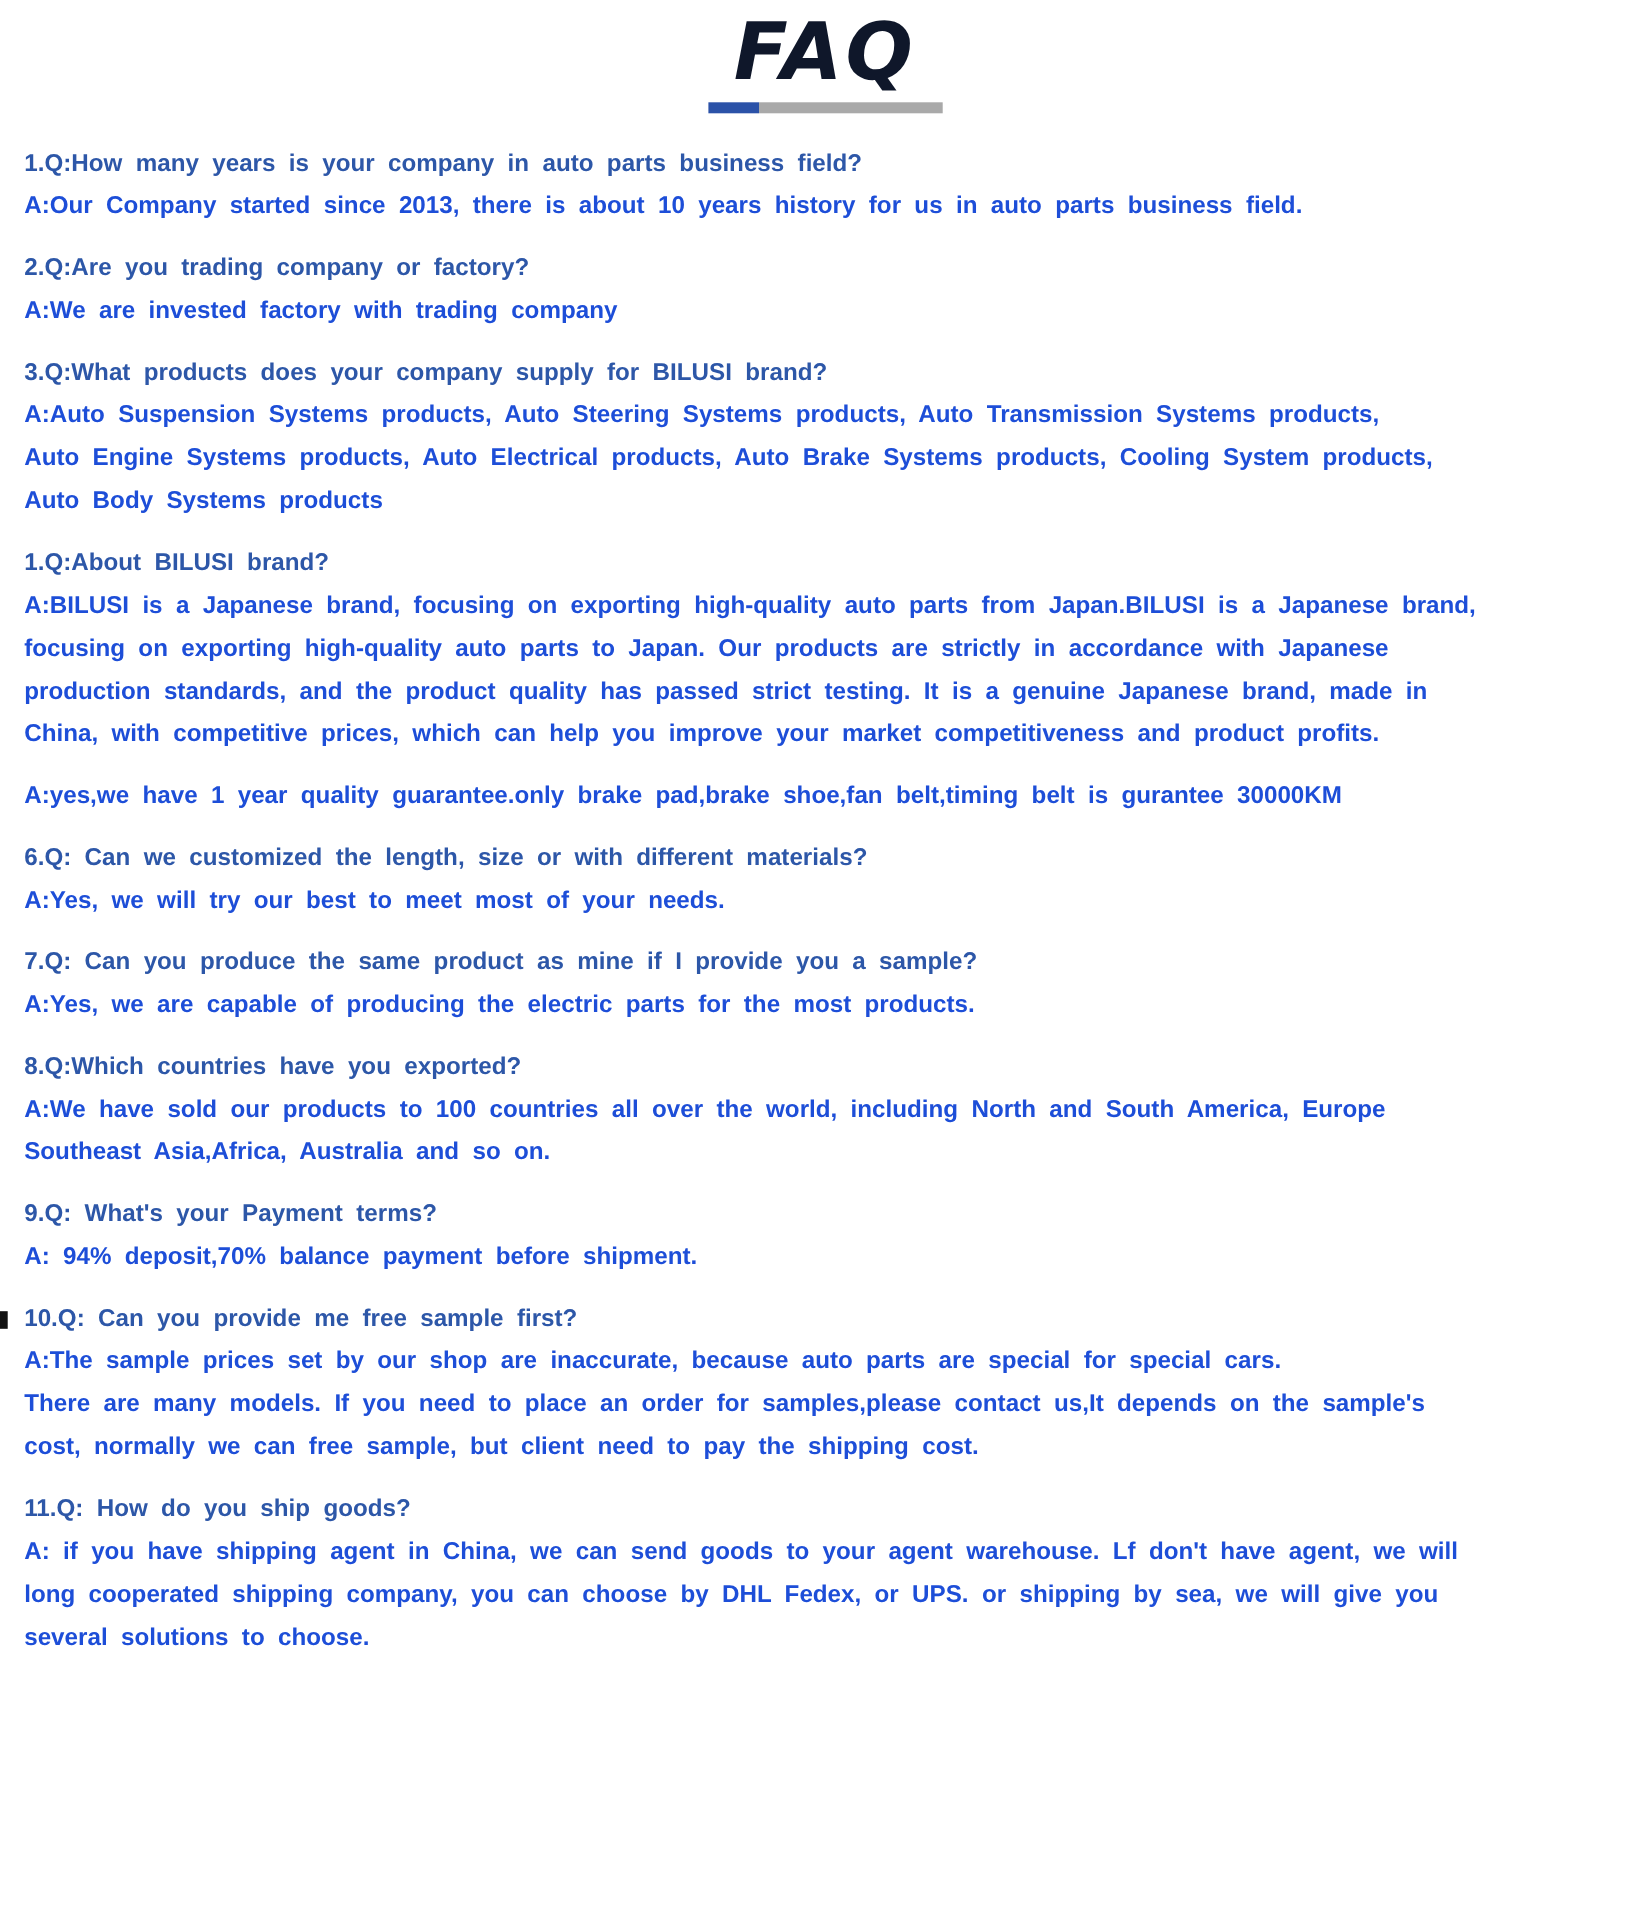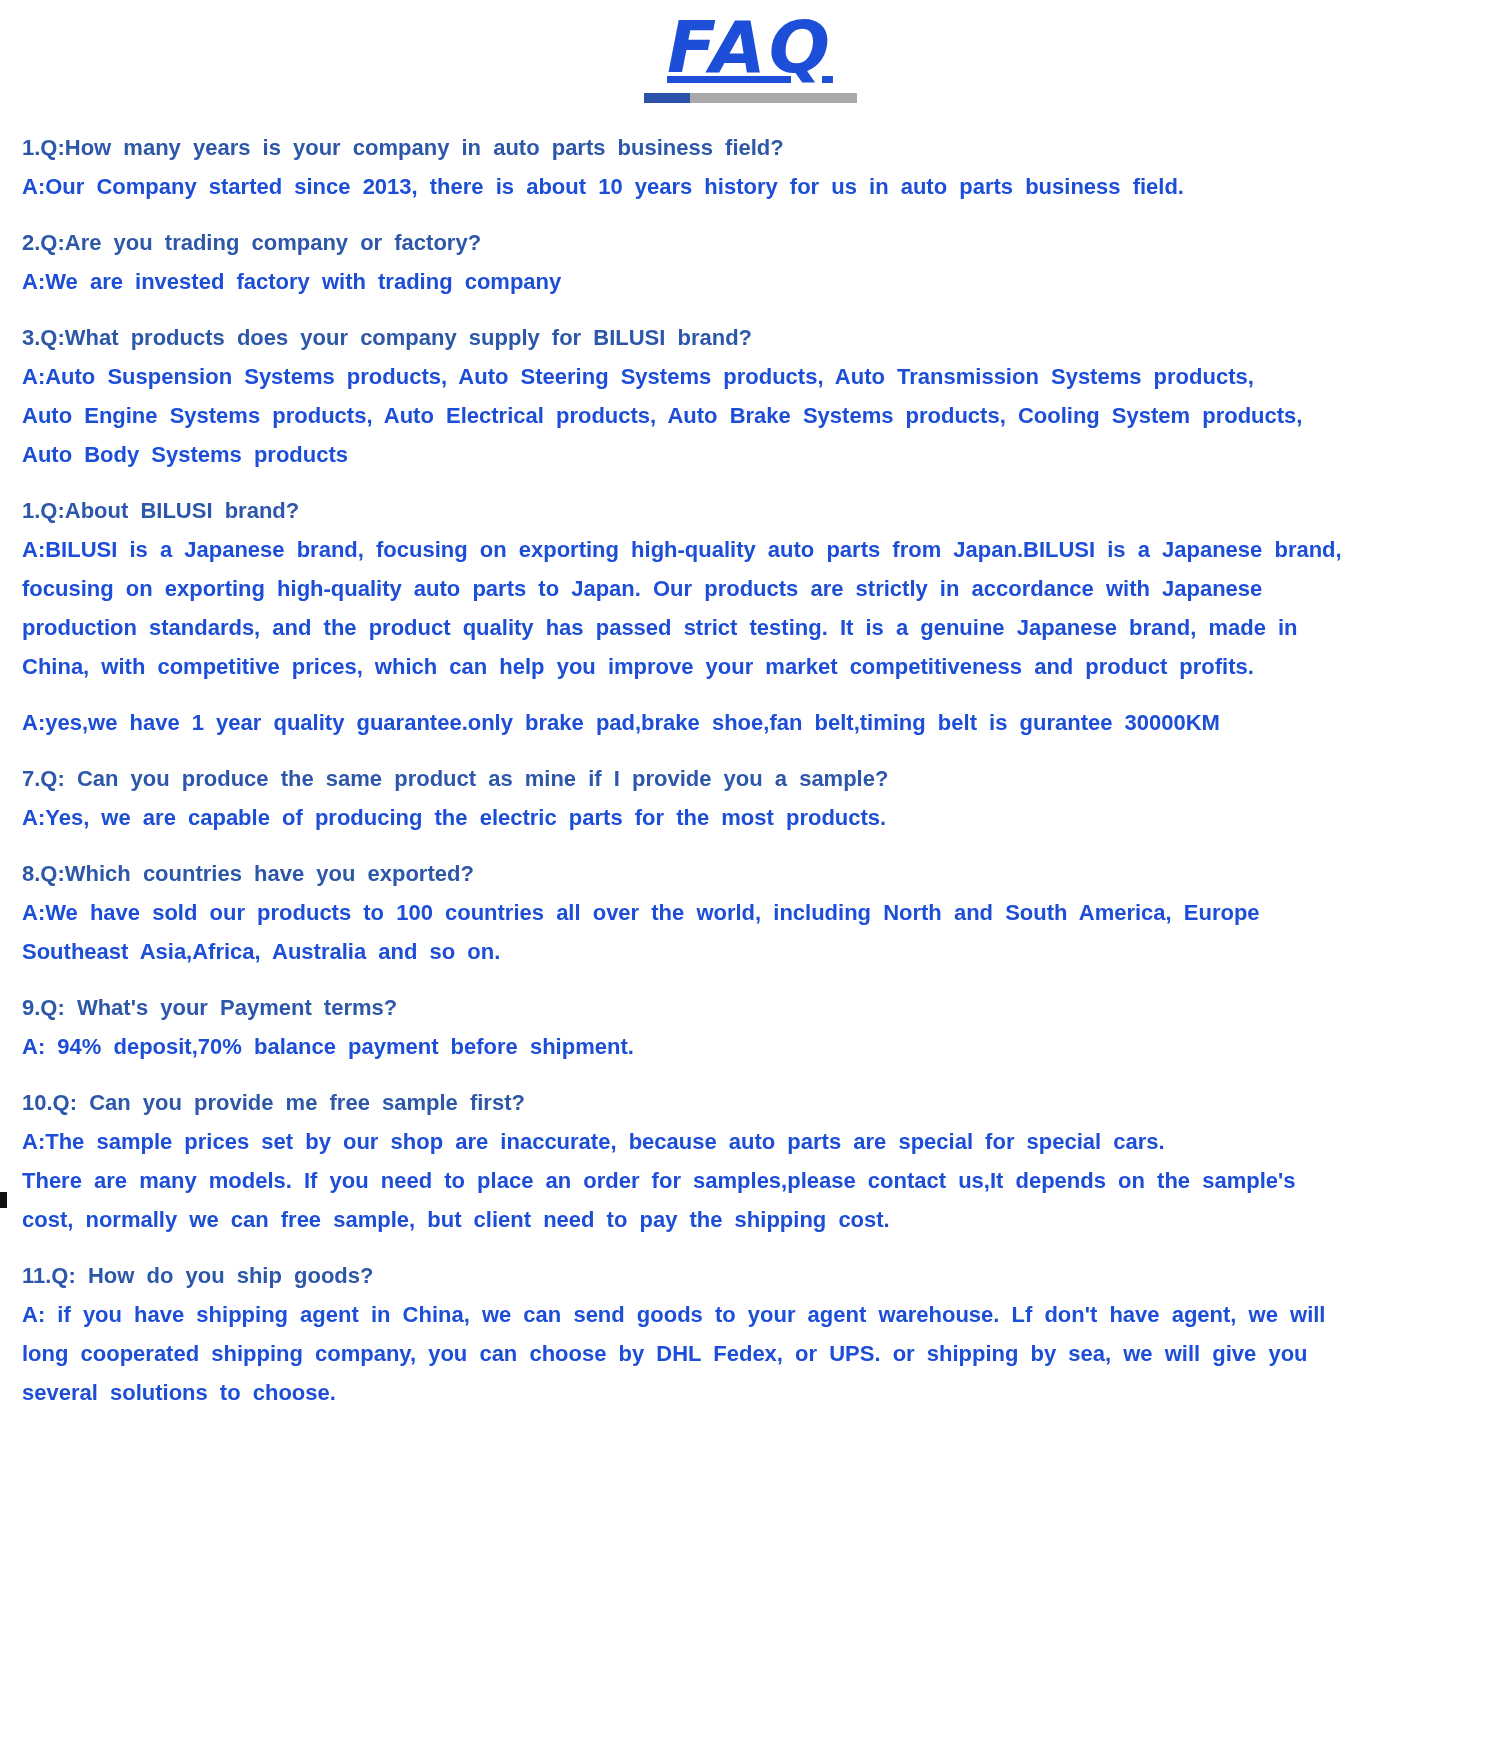--- a/index.html
+++ b/index.html
@@ -16,22 +16,21 @@
     padding-top: 8px;
   }
   .faq-title {
     display: inline-block;
     font-family: "DejaVu Sans", sans-serif;
     font-size: 72px;
     font-weight: bold;
     font-style: italic;
     letter-spacing: 3px;
     line-height: 1.1;
-    color: #1d4ed8;
-    text-decoration: underline;
+    color: #0f172a;
   }
   .title-underline {
     display: flex;
     justify-content: center;
     margin-top: 6px;
     height: 10px;
   }
   .title-underline .seg-blue {
     width: 46px; height: 10px; background: #2b52a8;
   }
@@ -101,20 +100,24 @@
     <div class="qa-answer">A:BILUSI is a Japanese brand, focusing on exporting high-quality auto parts from Japan.BILUSI is a Japanese brand,
 focusing on exporting high-quality auto parts to Japan. Our products are strictly in accordance with Japanese
 production standards, and the product quality has passed strict testing. It is a genuine Japanese brand, made in
 China, with competitive prices, which can help you improve your market competitiveness and product profits.</div>
   </div>
 
   <div class="qa-item">
     <div class="qa-answer">A:yes,we have 1 year quality guarantee.only brake pad,brake shoe,fan belt,timing belt is gurantee 30000KM</div>
   </div>
 
+  <div class="qa-item">
+    <div class="qa-question">6.Q: Can we customized the length, size or with different materials?</div>
+    <div class="qa-answer">A:Yes, we will try our best to meet most of your needs.</div>
+  </div>
 
   <div class="qa-item">
     <div class="qa-question">7.Q: Can you produce the same product as mine if I provide you a sample?</div>
     <div class="qa-answer">A:Yes, we are capable of producing the electric parts for the most products.</div>
   </div>
 
   <div class="qa-item">
     <div class="qa-question">8.Q:Which countries have you exported?</div>
     <div class="qa-answer">A:We have sold our products to 100 countries all over the world, including North and South America, Europe
 Southeast Asia,Africa, Australia and so on.</div>

